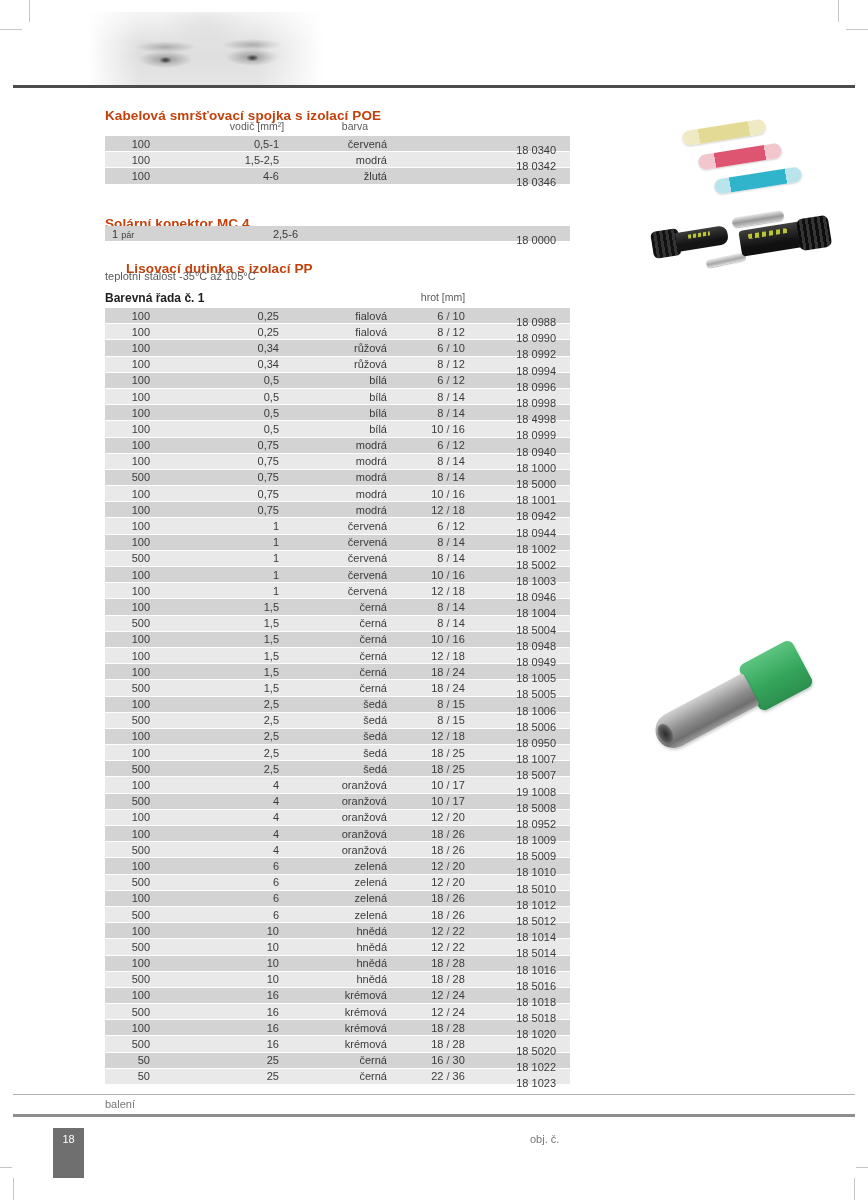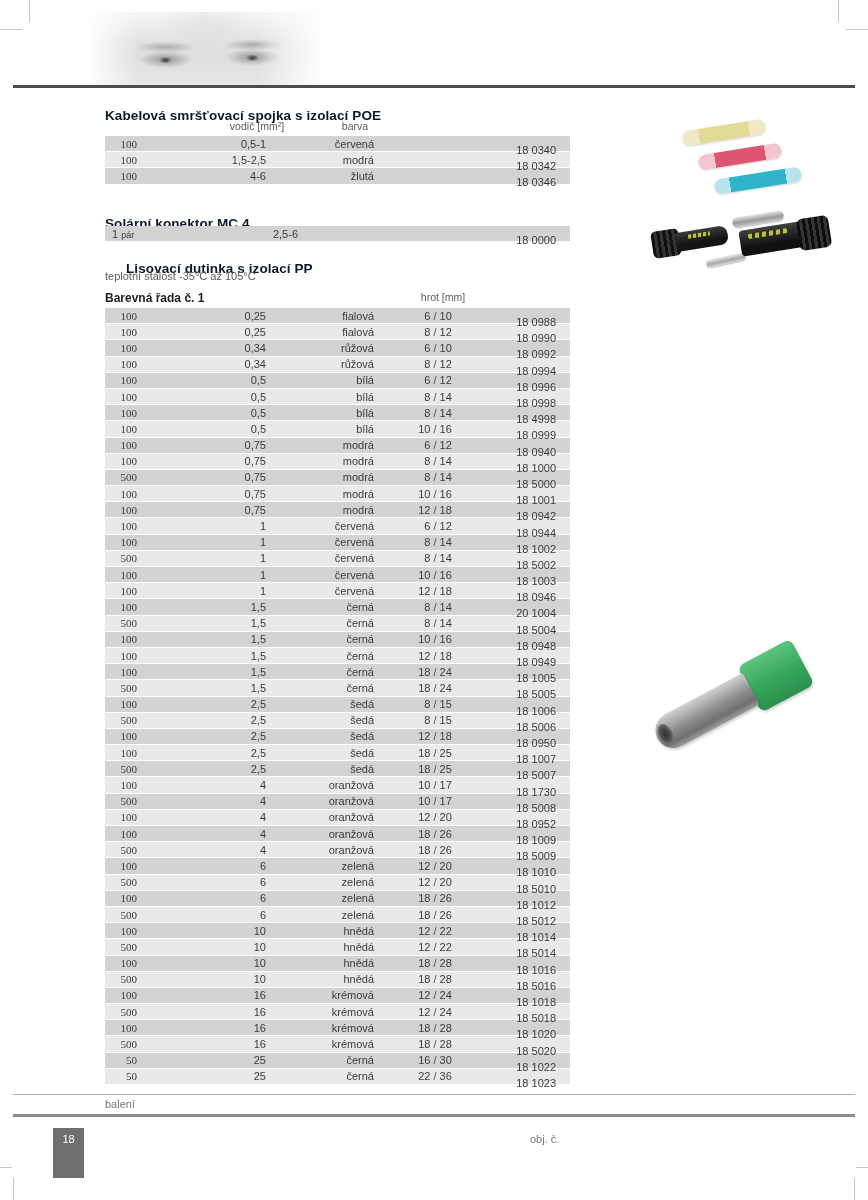--- a/index.html
+++ b/index.html
@@ -22,32 +22,32 @@
       radial-gradient(42px 8px at 70% 45%, rgba(110,110,110,.45), transparent 72%),
       radial-gradient(60px 30px at 50% 10%, rgba(190,190,190,.45), transparent 80%),
       linear-gradient(180deg,#e9e9e9,#dedede 60%,#e6e6e6);
   }
   .header-photo::after{
     content:'';position:absolute;inset:0;
     background:linear-gradient(90deg,#fff 0%,rgba(255,255,255,0) 22%,rgba(255,255,255,0) 72%,#fff 100%),
                linear-gradient(180deg,rgba(255,255,255,.55),rgba(255,255,255,0) 40%);
   }
   
-  .sec-title{position:absolute;left:105px;font-size:13.5px;font-weight:bold;color:#0f172a;letter-spacing:.1px;}
+  .sec-title{position:absolute;left:105px;font-size:13.5px;font-weight:bold;color:#c2410c;letter-spacing:.1px;}
   .sec-sub{position:absolute;left:105px;font-size:11px;color:#5a5a5a;}
   
   .thead{position:absolute;left:105px;width:465px;height:14px;font-size:10.5px;color:#5a5a5a;}
   .thead .h-abs{position:absolute;transform:translateX(-50%);white-space:nowrap;}
   .thead .h-left{position:absolute;left:0;transform:none;font-size:12px;font-weight:bold;color:#1e1e1e;}
   
   .tbl{position:absolute;left:105px;width:465px;}
   .trow{display:flex;align-items:center;height:15.2px;border-bottom:1px solid #fff;font-size:11px;color:#3b3b3b;}
   .trow.dark{background:#d3d3d3;}
   .trow.light{background:#e9e9e9;}
-  .c-qty{width:31px;text-align:right;padding-left:1px;flex:none;font-family:Liberation Serif, serif;}
+  .c-qty{width:31px;text-align:right;padding-left:14px;flex:none;}
   .c-qty-l{width:92px;text-align:left;padding-left:7px;flex:none;}
   .c-qty-l .unit{font-size:9px;}
   .c-size{width:129px;text-align:right;flex:none;}
   .c-size-mc4{width:94px;text-align:right;flex:none;}
   .c-color{width:108px;text-align:right;flex:none;}
   .c-tip{width:110px;flex:none;display:flex;justify-content:center;padding-left:12px;box-sizing:border-box;}
   .tip-a{min-width:15px;text-align:right;}
   .tip-s{padding:0 3px;color:#555;}
   .tip-b{min-width:15px;text-align:left;}
   .c-code{flex:1;text-align:right;padding-right:14px;margin-top:13px;}
@@ -354,21 +354,21 @@
       </div>
       <div class="trow dark">
         <span class="c-qty">100</span>
         <span class="c-size">1,5</span>
         <span class="c-color">černá</span>
         <span class="c-tip">
           <span class="tip-a">8</span>
           <span class="tip-s">/</span>
           <span class="tip-b">14</span>
         </span>
-        <span class="c-code">20 1004</span>
+        <span class="c-code">18 1004</span>
       </div>
       <div class="trow light">
         <span class="c-qty">500</span>
         <span class="c-size">1,5</span>
         <span class="c-color">černá</span>
         <span class="c-tip">
           <span class="tip-a">8</span>
           <span class="tip-s">/</span>
           <span class="tip-b">14</span>
         </span>
@@ -475,21 +475,21 @@
       </div>
       <div class="trow light">
         <span class="c-qty">100</span>
         <span class="c-size">4</span>
         <span class="c-color">oranžová</span>
         <span class="c-tip">
           <span class="tip-a">10</span>
           <span class="tip-s">/</span>
           <span class="tip-b">17</span>
         </span>
-        <span class="c-code">18 1730</span>
+        <span class="c-code">19 1008</span>
       </div>
       <div class="trow dark">
         <span class="c-qty">500</span>
         <span class="c-size">4</span>
         <span class="c-color">oranžová</span>
         <span class="c-tip">
           <span class="tip-a">10</span>
           <span class="tip-s">/</span>
           <span class="tip-b">17</span>
         </span>

